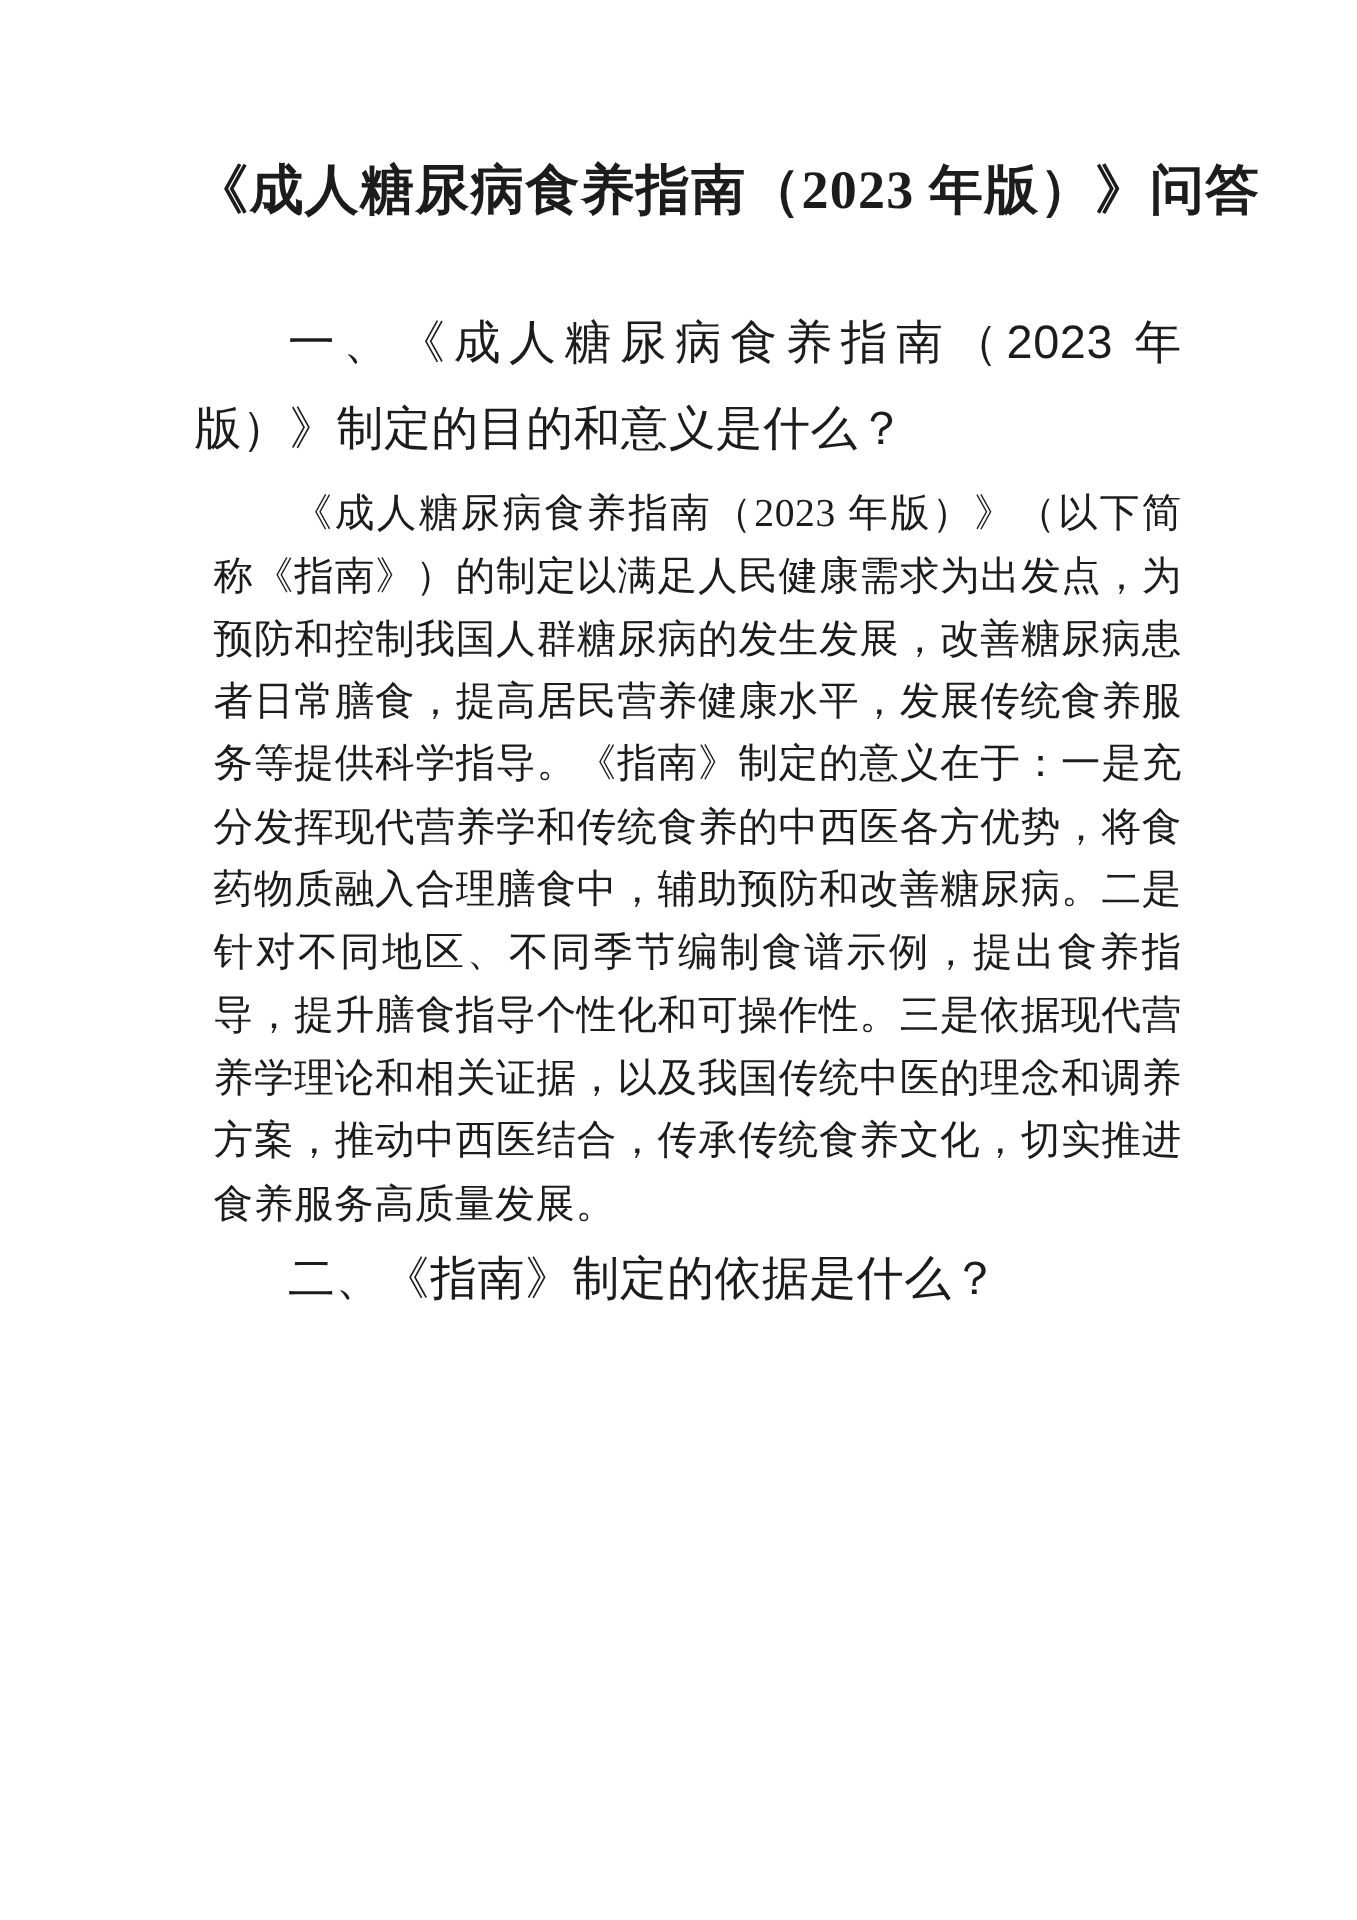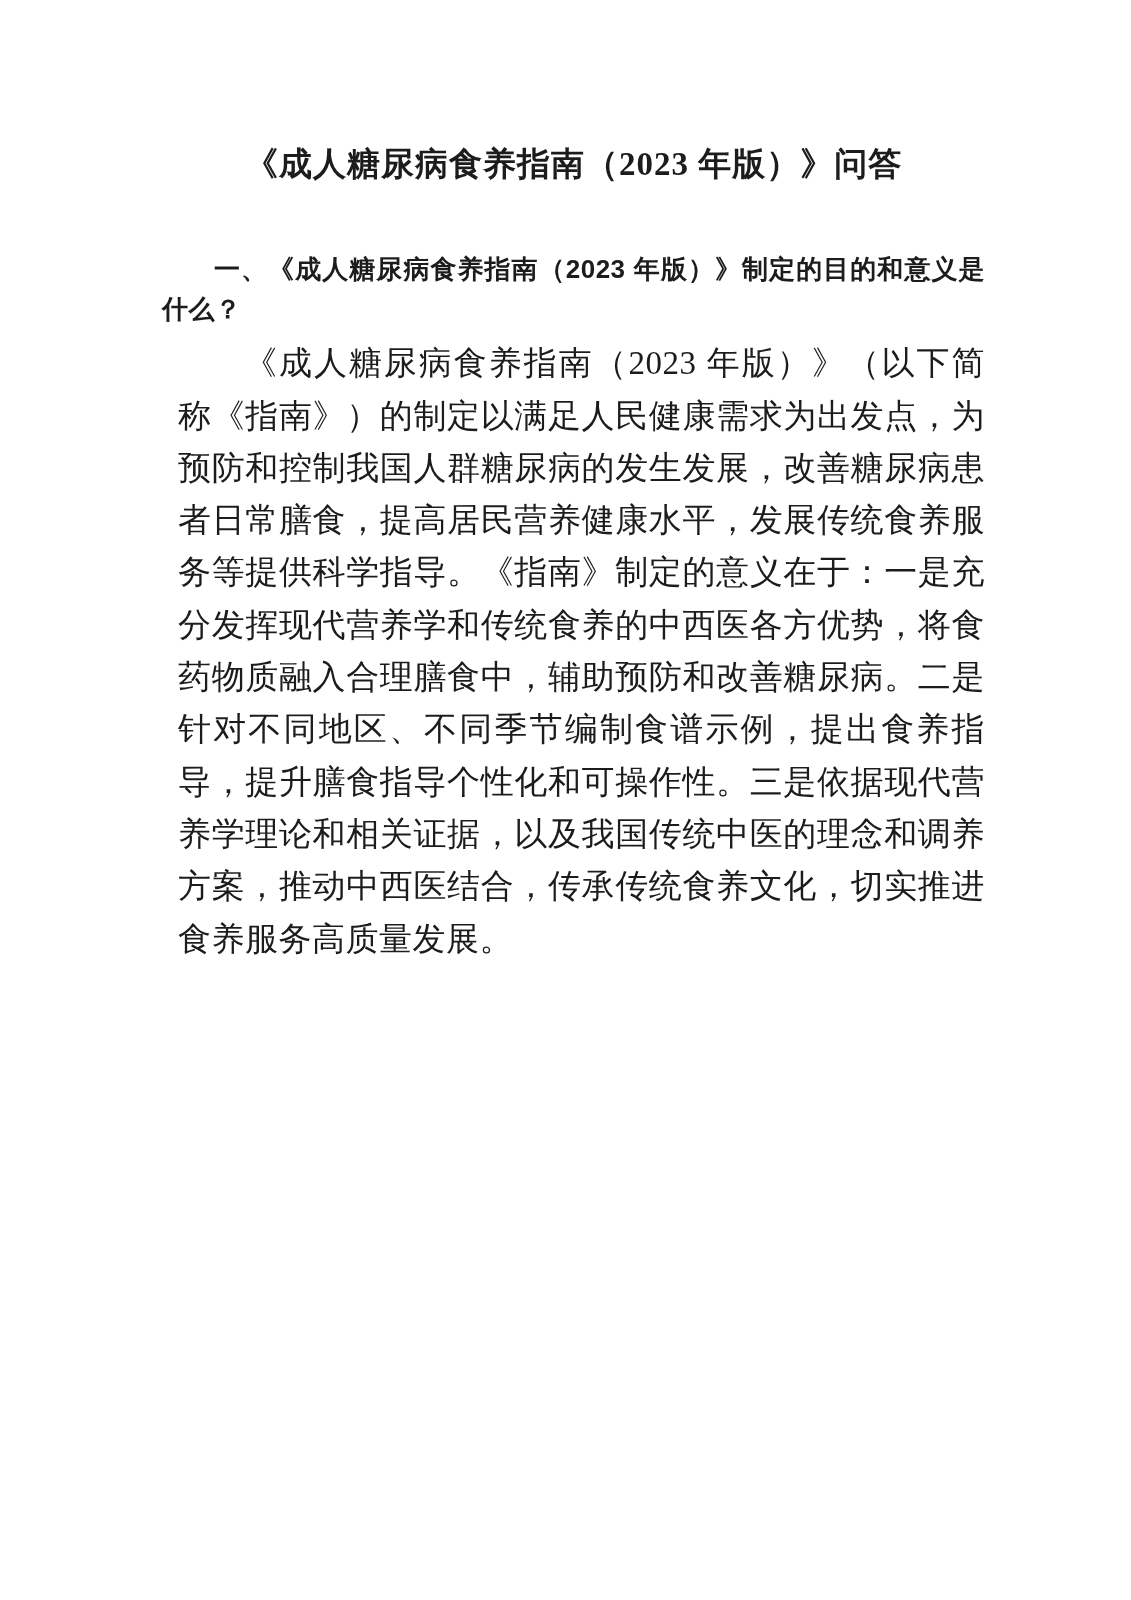--- a/index.html
+++ b/index.html
@@ -14,32 +14,32 @@
     margin: 0 auto;
     background: #ffffff;
     box-sizing: border-box;
     padding: 128px 146px 0 162px;
     color: #1c1c1c;
     overflow: hidden;
   }
   .doc-title {
     font-family: "Liberation Serif", "DejaVu Serif", serif;
     font-weight: bold;
-    font-size: 33px;
+    font-size: 45px;
     line-height: 1.25;
     text-align: center;
     letter-spacing: 1px;
-    margin: 16px 0 64px 0;
+    margin: 2px 0 64px 0;
     white-space: nowrap;
   }
   .question {
     font-family: "Liberation Sans", "DejaVu Sans", sans-serif;
-    font-weight: bold;
-    font-size: 26px;
-    line-height: 40px;
+    font-weight: normal;
+    font-size: 39px;
+    line-height: 72px;
     margin: 0;
     text-indent: 2em;
     text-align: justify;
     text-justify: inter-character;
     letter-spacing: 0.5px;
   }
   .answer {
     font-family: "Liberation Serif", "DejaVu Serif", serif;
     font-weight: normal;
     font-size: 33px;
@@ -58,15 +58,16 @@
 <div class="page">
 
   <h1 class="doc-title">《成人糖尿病食养指南（2023 年版）》问答</h1>
 
   <section>
     <h2 class="question">一、《成人糖尿病食养指南（2023 年版）》制定的目的和意义是什么？</h2>
     <p class="answer">《成人糖尿病食养指南（2023 年版）》（以下简称《指南》）的制定以满足人民健康需求为出发点，为预防和控制我国人群糖尿病的发生发展，改善糖尿病患者日常膳食，提高居民营养健康水平，发展传统食养服务等提供科学指导。《指南》制定的意义在于：一是充分发挥现代营养学和传统食养的中西医各方优势，将食药物质融入合理膳食中，辅助预防和改善糖尿病。二是针对不同地区、不同季节编制食谱示例，提出食养指导，提升膳食指导个性化和可操作性。三是依据现代营养学理论和相关证据，以及我国传统中医的理念和调养方案，推动中西医结合，传承传统食养文化，切实推进食养服务高质量发展。</p>
   </section>
 
   <section>
+    <h2 class="question">二、《指南》制定的依据是什么？</h2>
   </section>
 
 </div>
 
 </body></html>

